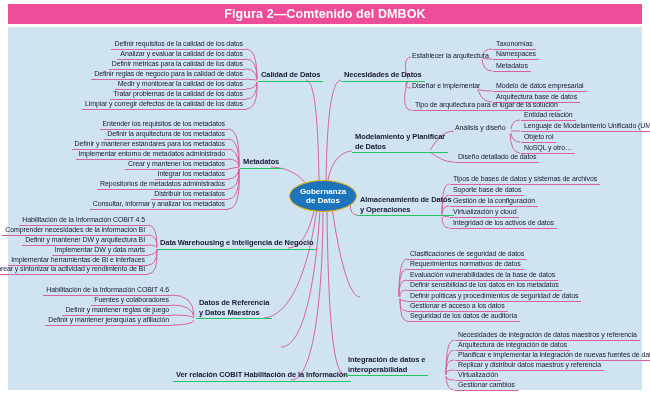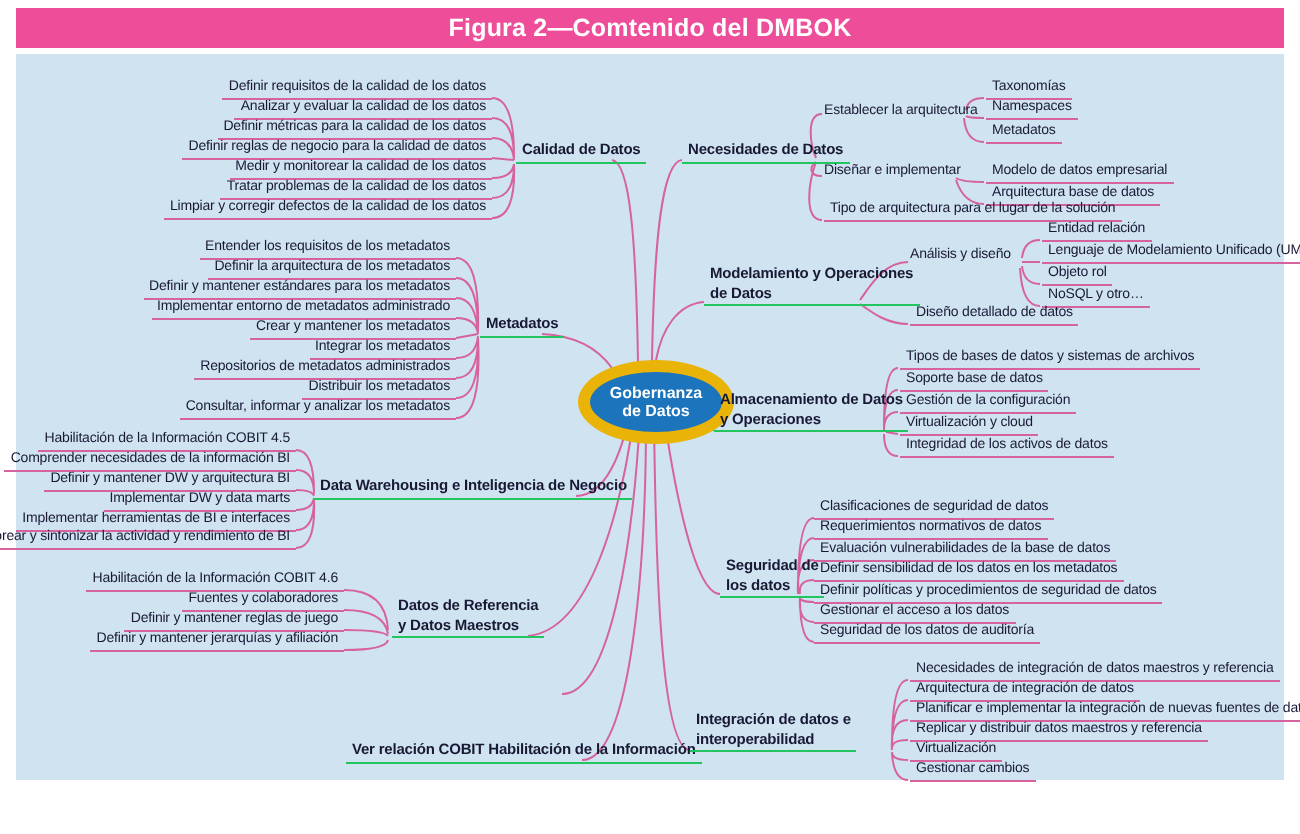--- a/index.html
+++ b/index.html
@@ -12,21 +12,21 @@
   #panel{position:absolute;left:8px;top:27px;width:634px;height:363px;background:#CFE3F0;}
   #wires{position:absolute;left:0;top:0;width:650px;height:417px;pointer-events:none;}
   .leaf{position:absolute;white-space:nowrap;font-size:7px;line-height:9px;color:#191936;
         padding:0 3px 1px 3px;border-bottom:1px solid #D6639E;letter-spacing:-0.1px;}
   .sub{position:absolute;white-space:nowrap;font-size:7px;line-height:9px;color:#191936;
        letter-spacing:-0.1px;}
   .sub.u{padding:0 3px 1px 3px;border-bottom:1px solid #D6639E;}
   .blabel{position:absolute;white-space:nowrap;font-size:7.5px;font-weight:bold;line-height:9.5px;
           color:#191936;letter-spacing:-0.1px;padding:0 3px 1px 3px;border-bottom:1px solid #22c55e;}
   .hub{position:absolute;left:289px;top:180px;width:66px;height:30px;background:#1B74BC;
-       border:6px solid #eab308;border-radius:50%;color:#ffffff;font-weight:bold;font-size:8px;
+       border:1px solid #eab308;border-radius:50%;color:#ffffff;font-weight:bold;font-size:8px;
        line-height:9.5px;display:flex;flex-direction:column;justify-content:center;
        text-align:center;}
   #caption{position:absolute;left:10px;top:400px;font-size:7.5px;color:#222222;}
 </style>
 </head>
 <body>
 
 <div id="stage">
 
   <div id="titlebar">
@@ -120,44 +120,40 @@
   <div class="sub" style="left:412px;top:51px">Establecer la arquitectura</div>
   <div class="leaf" style="left:493px;top:39px">Taxonomías</div>
   <div class="leaf" style="left:493px;top:49px">Namespaces</div>
   <div class="leaf" style="left:493px;top:61px">Metadatos</div>
   <div class="sub" style="left:412px;top:81px">Diseñar e implementar</div>
   <div class="leaf" style="left:493px;top:81px">Modelo de datos empresarial</div>
   <div class="leaf" style="left:493px;top:92px">Arquitectura base de datos</div>
   <div class="sub u" style="left:412px;top:100px">Tipo de arquitectura para el lugar de la solución</div>
 
   <div class="blabel" style="left:352px;top:132px">
-    <div>Modelamiento y Operaciones</div>
+    <div>Modelamiento y Planificar</div>
     <div>de Datos</div>
   </div>
   <div class="sub" style="left:455px;top:123px">Análisis y diseño</div>
   <div class="leaf" style="left:521px;top:110px">Entidad relación</div>
   <div class="leaf" style="left:521px;top:121px">Lenguaje de Modelamiento Unificado (UML)</div>
   <div class="leaf" style="left:521px;top:132px">Objeto rol</div>
   <div class="leaf" style="left:521px;top:143px">NoSQL y otro…</div>
   <div class="sub u" style="left:455px;top:152px">Diseño detallado de datos</div>
 
   <div class="blabel" style="left:357px;top:195px">
     <div>Almacenamiento de Datos</div>
     <div>y Operaciones</div>
   </div>
   <div class="leaf" style="left:450px;top:174px">Tipos de bases de datos y sistemas de archivos</div>
   <div class="leaf" style="left:450px;top:185px">Soporte base de datos</div>
   <div class="leaf" style="left:450px;top:196px">Gestión de la configuración</div>
   <div class="leaf" style="left:450px;top:207px">Virtualización y cloud</div>
   <div class="leaf" style="left:450px;top:218px">Integridad de los activos de datos</div>
 
-  <div class="blabel" style="left:360px;top:278px">
-    <div>Seguridad de</div>
-    <div>los datos</div>
-  </div>
   <div class="leaf" style="left:407px;top:249px">Clasificaciones de seguridad de datos</div>
   <div class="leaf" style="left:407px;top:259px">Requerimientos normativos de datos</div>
   <div class="leaf" style="left:407px;top:270px">Evaluación vulnerabilidades de la base de datos</div>
   <div class="leaf" style="left:407px;top:280px">Definir sensibilidad de los datos en los metadatos</div>
   <div class="leaf" style="left:407px;top:291px">Definir políticas y procedimientos de seguridad de datos</div>
   <div class="leaf" style="left:407px;top:301px">Gestionar el acceso a los datos</div>
   <div class="leaf" style="left:407px;top:311px">Seguridad de los datos de auditoría</div>
 
   <div class="blabel" style="left:345px;top:355px">
     <div>Integración de datos e</div>

